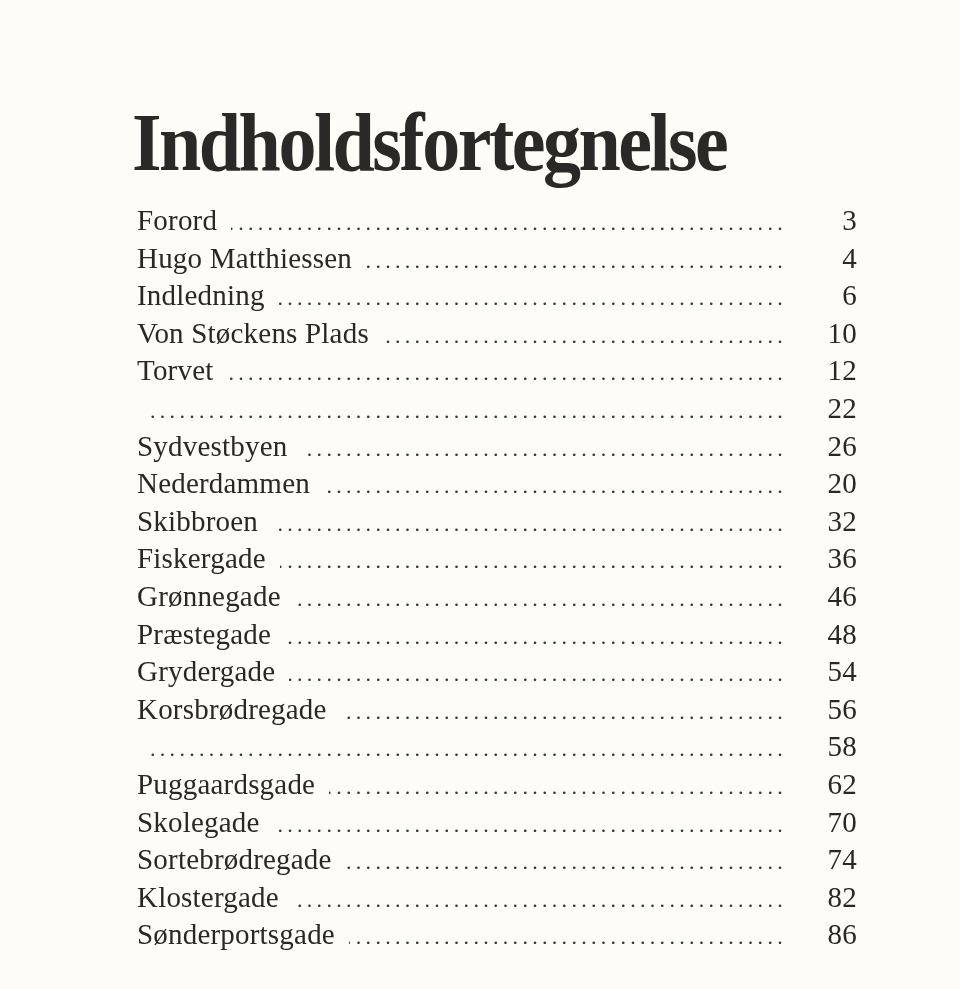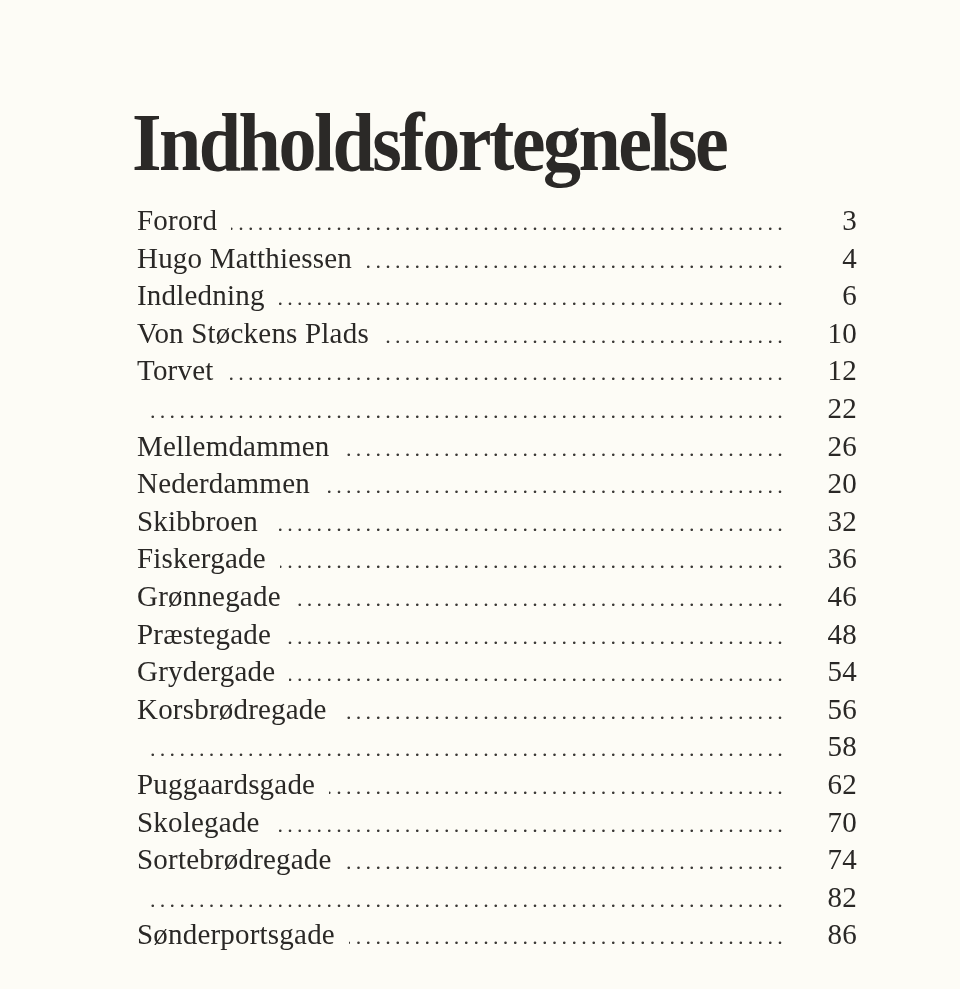--- a/index.html
+++ b/index.html
@@ -102,21 +102,21 @@
     <li class="toc-row">
         <span class="toc-title">Torvet</span>
         <span class="toc-leader">................................................................................................................</span>
         <span class="toc-page">12</span>
       </li>
     <li class="toc-row">
         <span class="toc-leader">................................................................................................................</span>
         <span class="toc-page">22</span>
       </li>
     <li class="toc-row">
-        <span class="toc-title">Mellemdammen</span>
+        <span class="toc-title">Sydvestbyen</span>
         <span class="toc-leader">................................................................................................................</span>
         <span class="toc-page">26</span>
       </li>
     <li class="toc-row">
         <span class="toc-title">Nederdammen</span>
         <span class="toc-leader">................................................................................................................</span>
         <span class="toc-page">20</span>
       </li>
     <li class="toc-row">
         <span class="toc-title">Skibbroen</span>
@@ -161,20 +161,21 @@
         <span class="toc-title">Skolegade</span>
         <span class="toc-leader">................................................................................................................</span>
         <span class="toc-page">70</span>
       </li>
     <li class="toc-row">
         <span class="toc-title">Sortebrødregade</span>
         <span class="toc-leader">................................................................................................................</span>
         <span class="toc-page">74</span>
       </li>
     <li class="toc-row">
+        <span class="toc-title">Klostergade</span>
         <span class="toc-leader">................................................................................................................</span>
         <span class="toc-page">82</span>
       </li>
     <li class="toc-row">
         <span class="toc-title">Sønderportsgade</span>
         <span class="toc-leader">................................................................................................................</span>
         <span class="toc-page">86</span>
       </li>
   </ul>
 </div>

